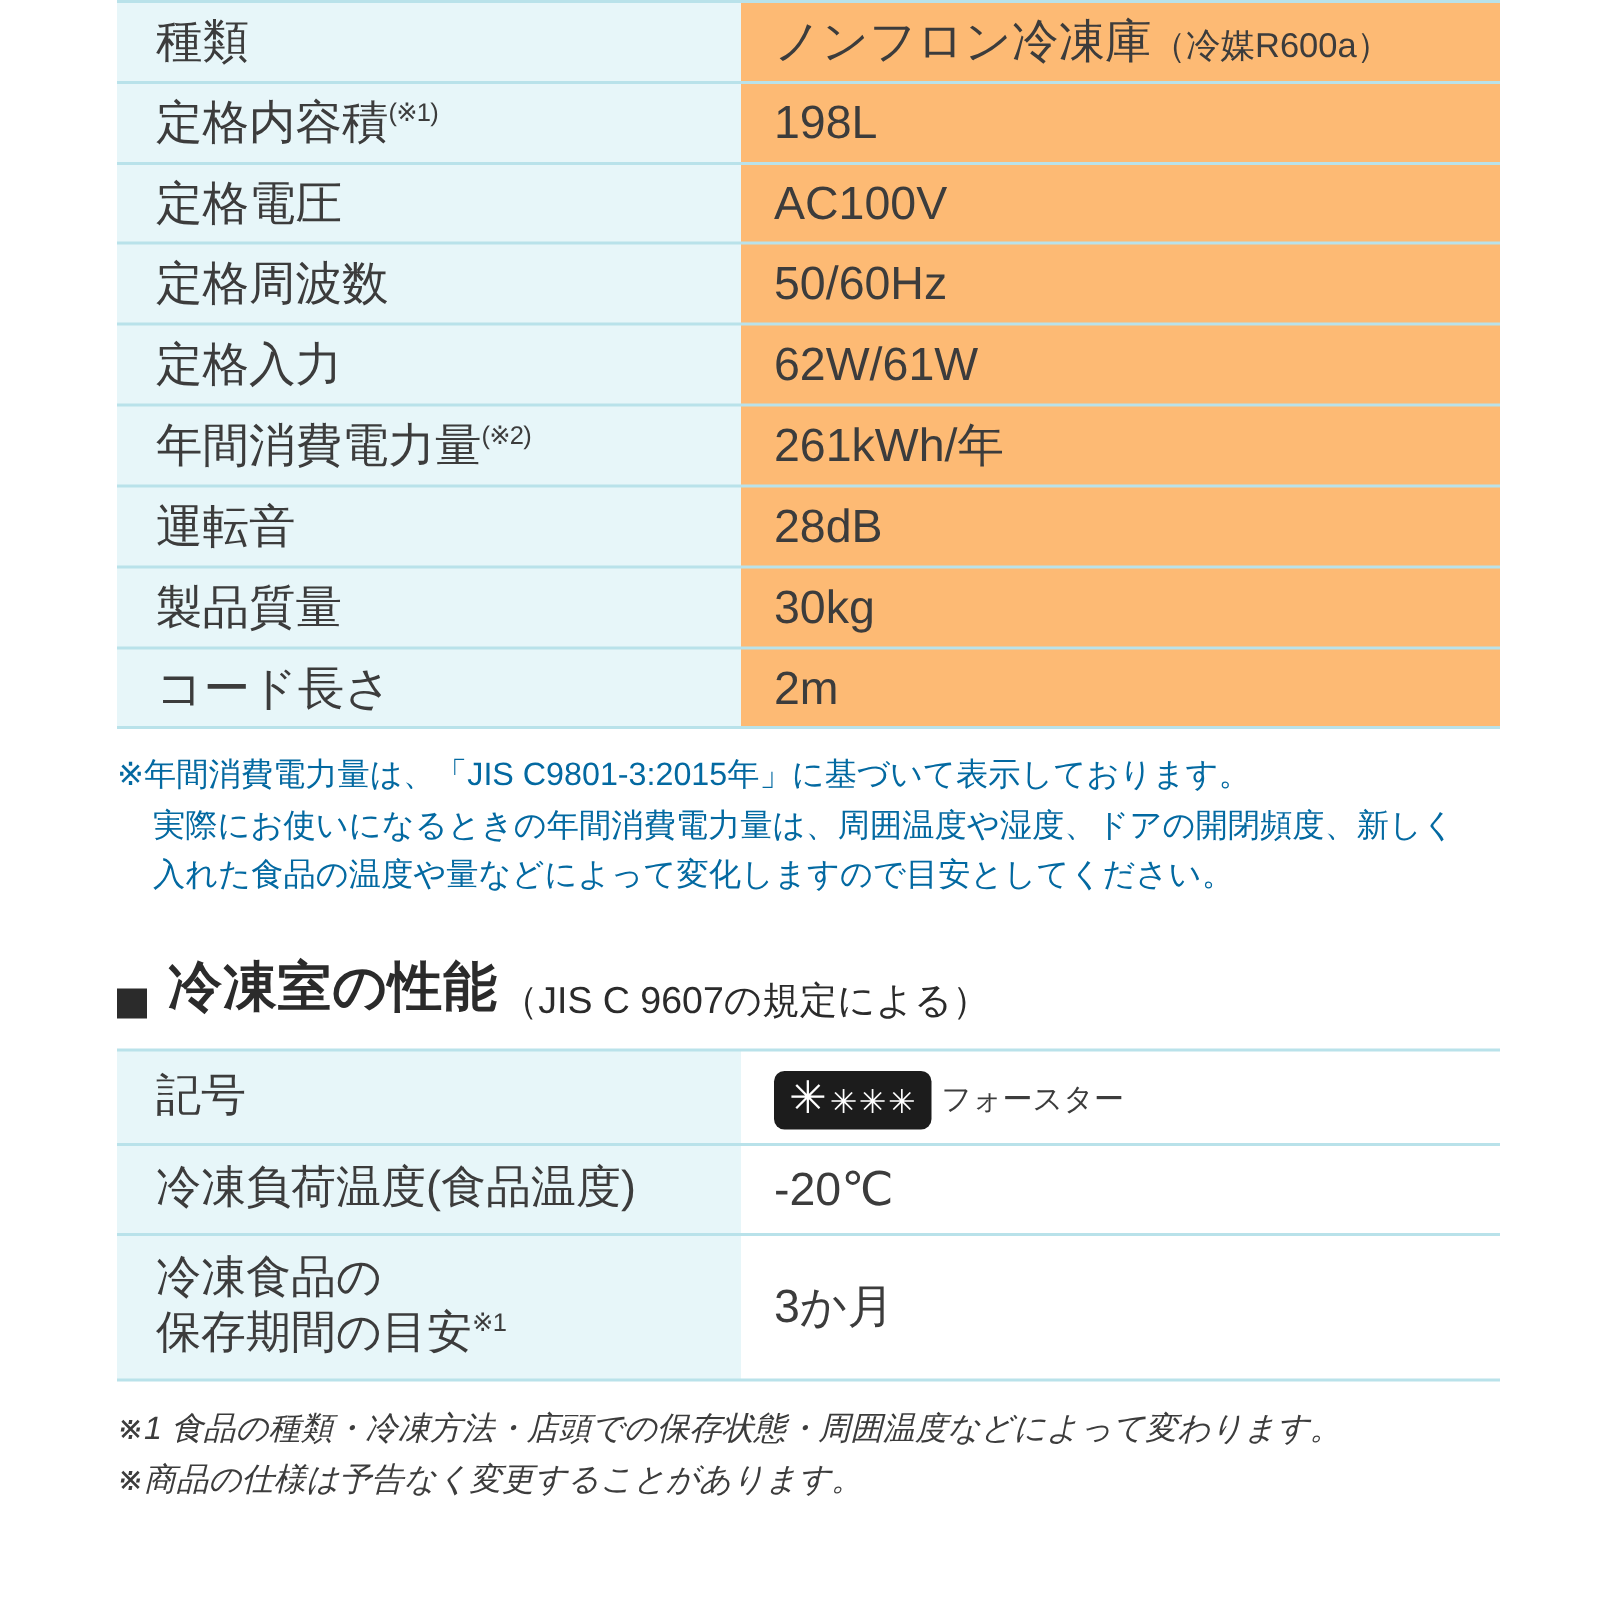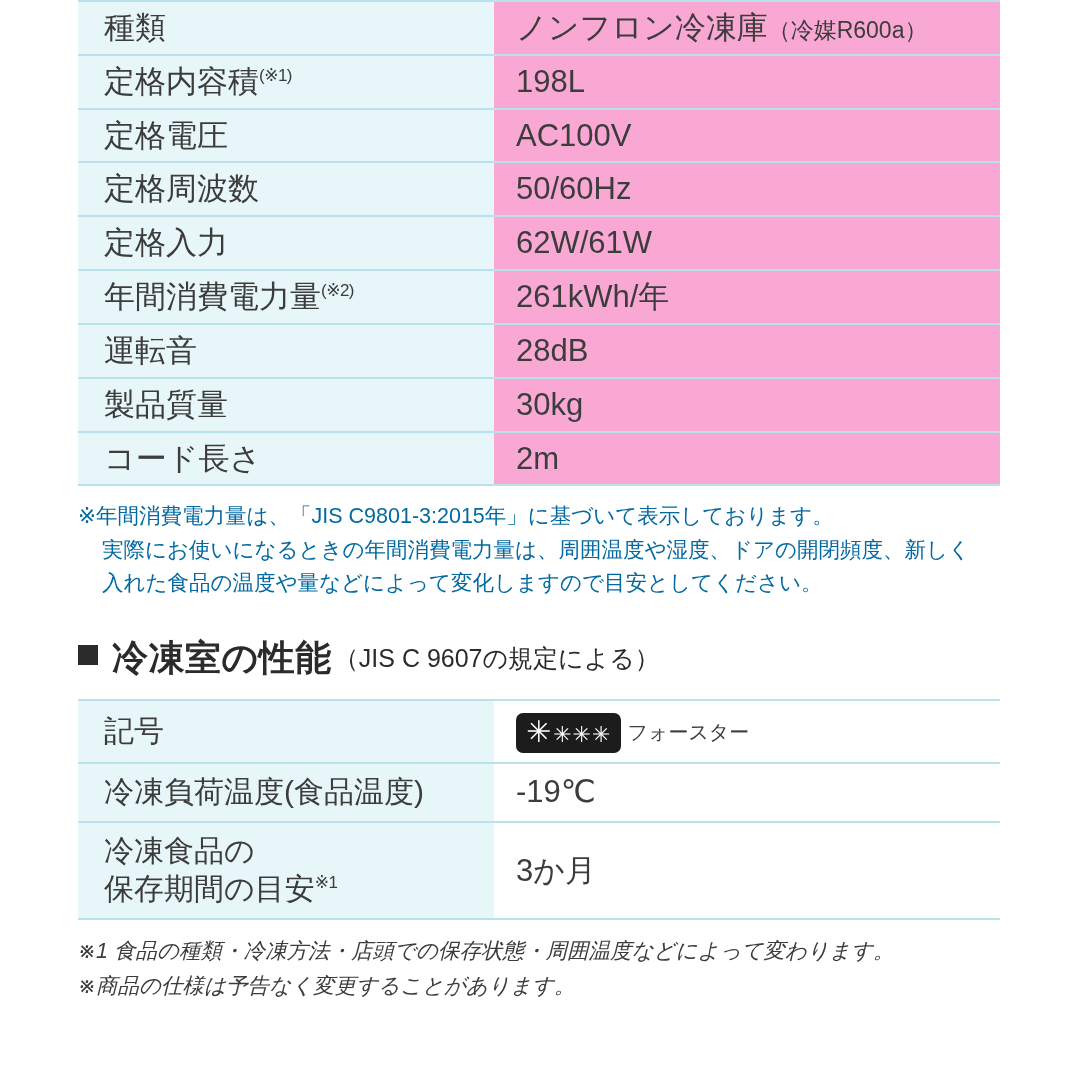--- a/index.html
+++ b/index.html
@@ -37,21 +37,21 @@
   table.spec tr td.label {
     width: 390px;
     background: #e7f6f9;
     padding: 7px 0 7px 26px;
     font-size: 31px;
     line-height: 1.22;
     color: #3c3c3c;
     white-space: nowrap;
   }
   table.spec tr td.value {
-    background: #f9a8d4;
+    background: #fdba74;
     padding: 7px 0 7px 22px;
     font-size: 31px;
     line-height: 1.22;
     color: #3c3c3c;
     white-space: nowrap;
   }
   .sup {
     font-size: 17px;
     vertical-align: super;
     letter-spacing: -0.5px;
@@ -69,21 +69,21 @@
     font-size: 21.5px;
     line-height: 1.55;
     color: #0369a1;
   }
   .notes .ln { display: block; white-space: nowrap; }
   .notes .ind { padding-left: 24px; }
 
   
   .section-head {
     display: flex;
-    align-items: center;
+    align-items: flex-end;
     margin-top: 34px;
     margin-bottom: 16px;
   }
   .section-head .bullet {
     width: 20px;
     height: 20px;
     background: #2b2b2b;
     display: inline-block;
     margin-right: 14px;
     position: relative;
@@ -218,21 +218,21 @@
   <table class="perf">
     <tbody>
       <tr>
         <td class="label"><span>記号</span></td>
         <td class="value">
           <span class="star-badge"><span class="big">✳</span><span class="small">✳✳✳</span></span><span class="star-text">フォースター</span>
         </td>
       </tr>
       <tr>
         <td class="label"><span>冷凍負荷温度(食品温度)</span></td>
-        <td class="value"><span>-19℃</span></td>
+        <td class="value"><span>-20℃</span></td>
       </tr>
       <tr>
         <td class="label two-line"><span>冷凍食品の</span><br><span>保存期間の目安</span><span class="sup">※1</span></td>
         <td class="value"><span>3か月</span></td>
       </tr>
     </tbody>
   </table>
 
   <div class="footnotes">
     <span class="ln">※1 食品の種類・冷凍方法・店頭での保存状態・周囲温度などによって変わります。</span>

